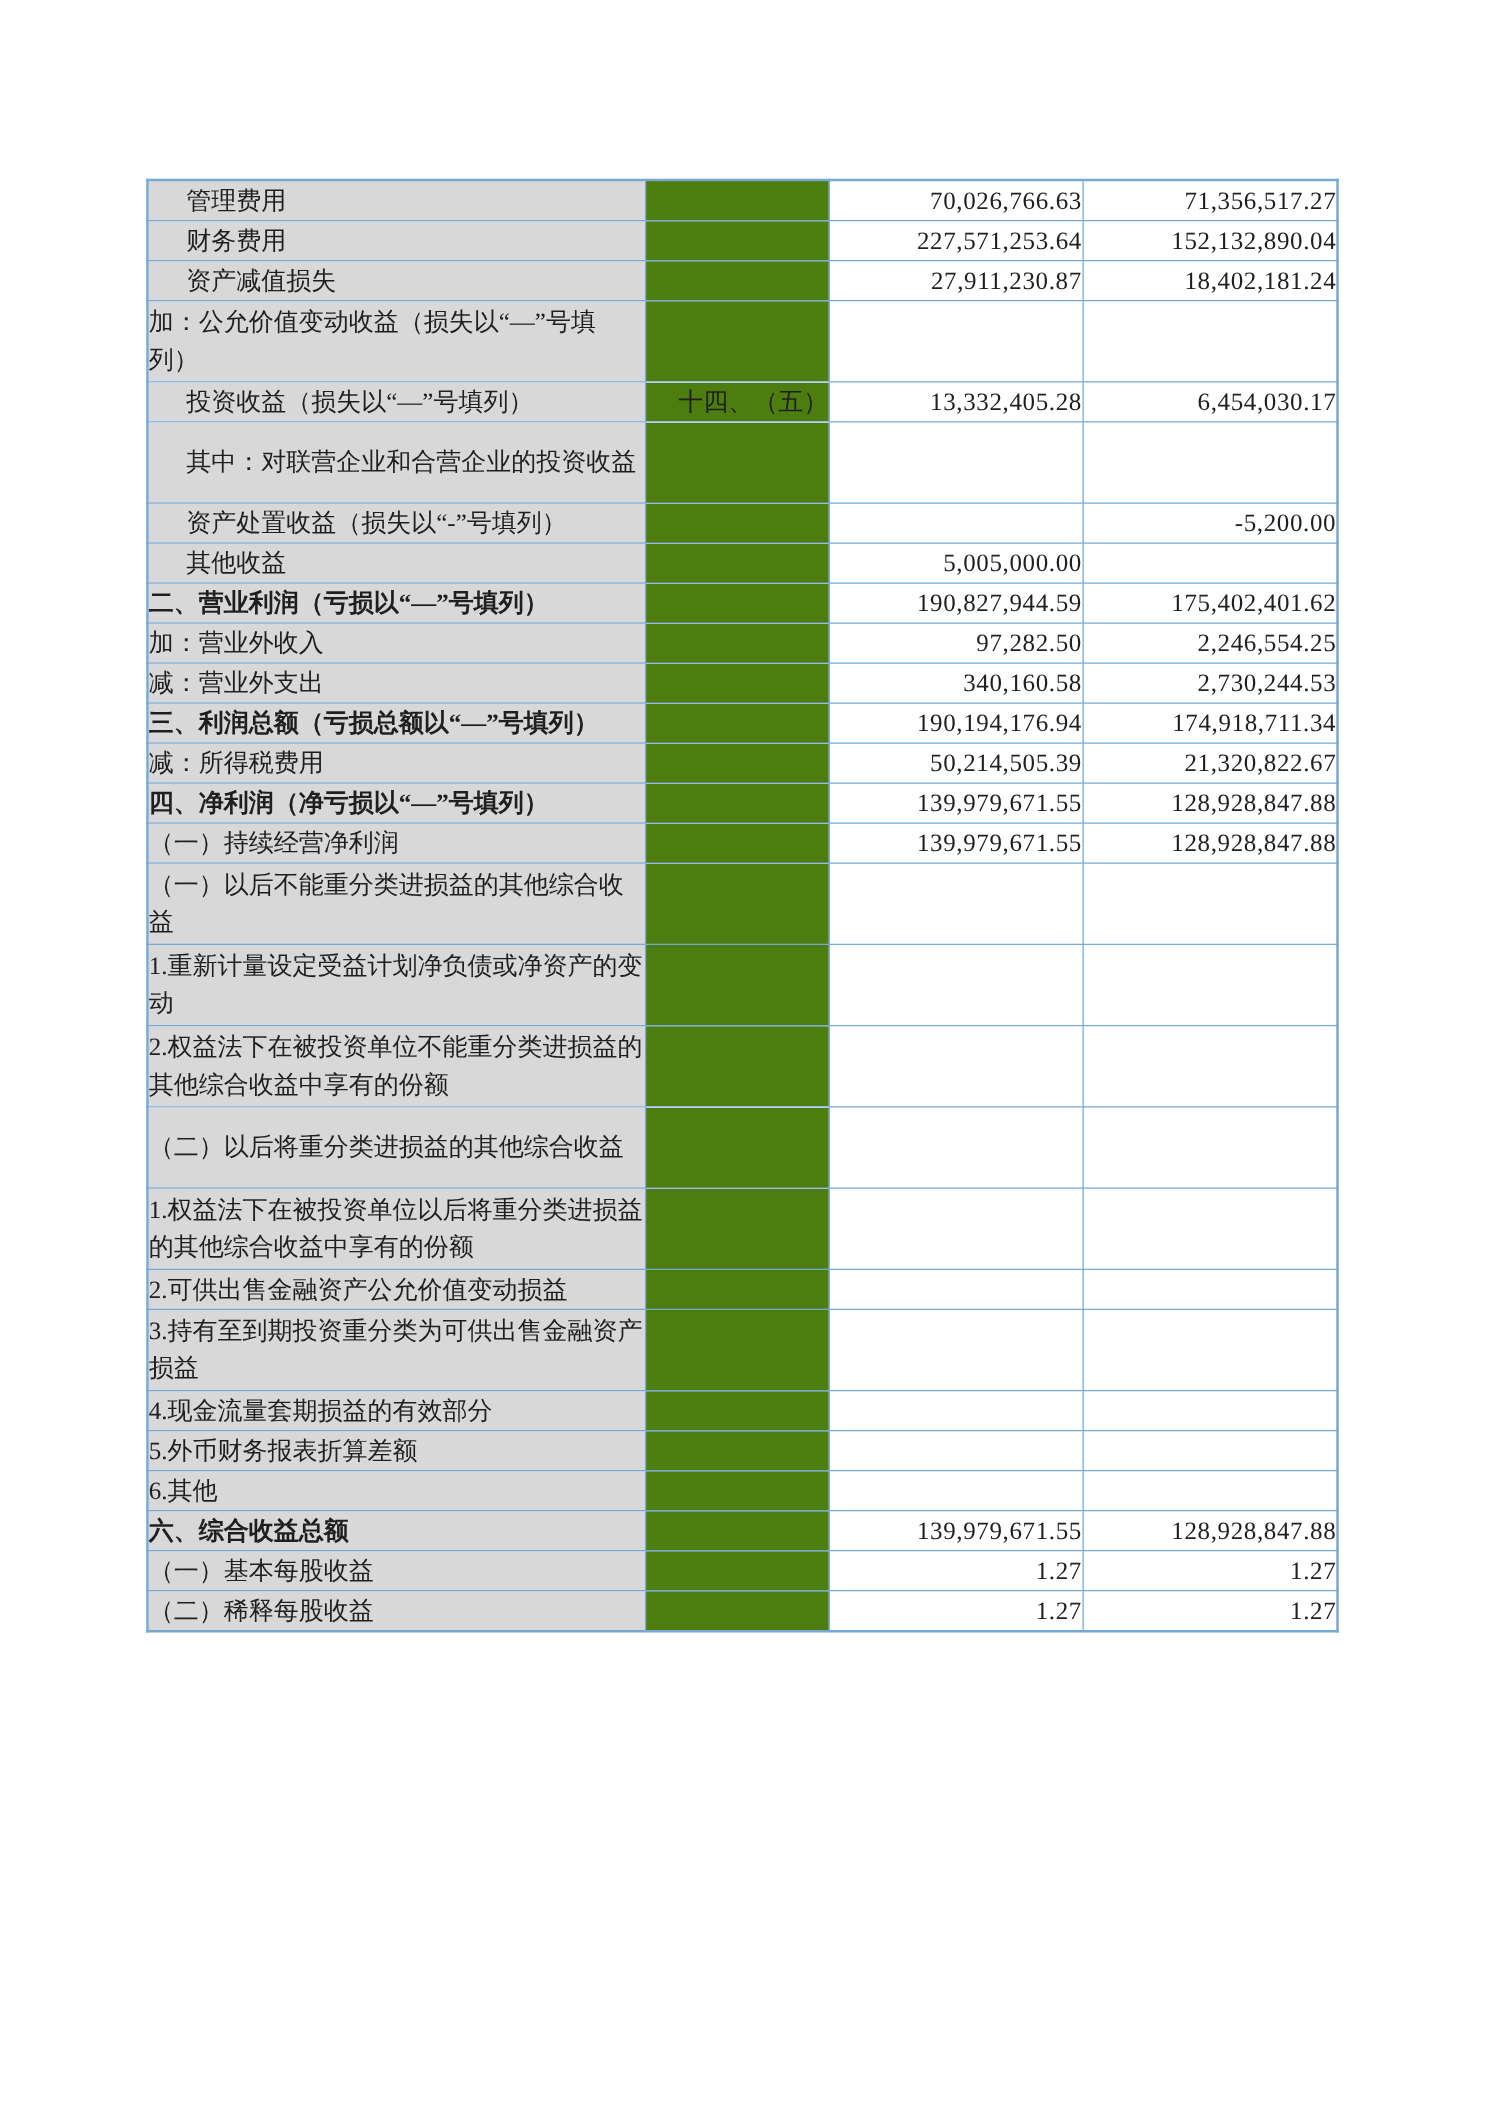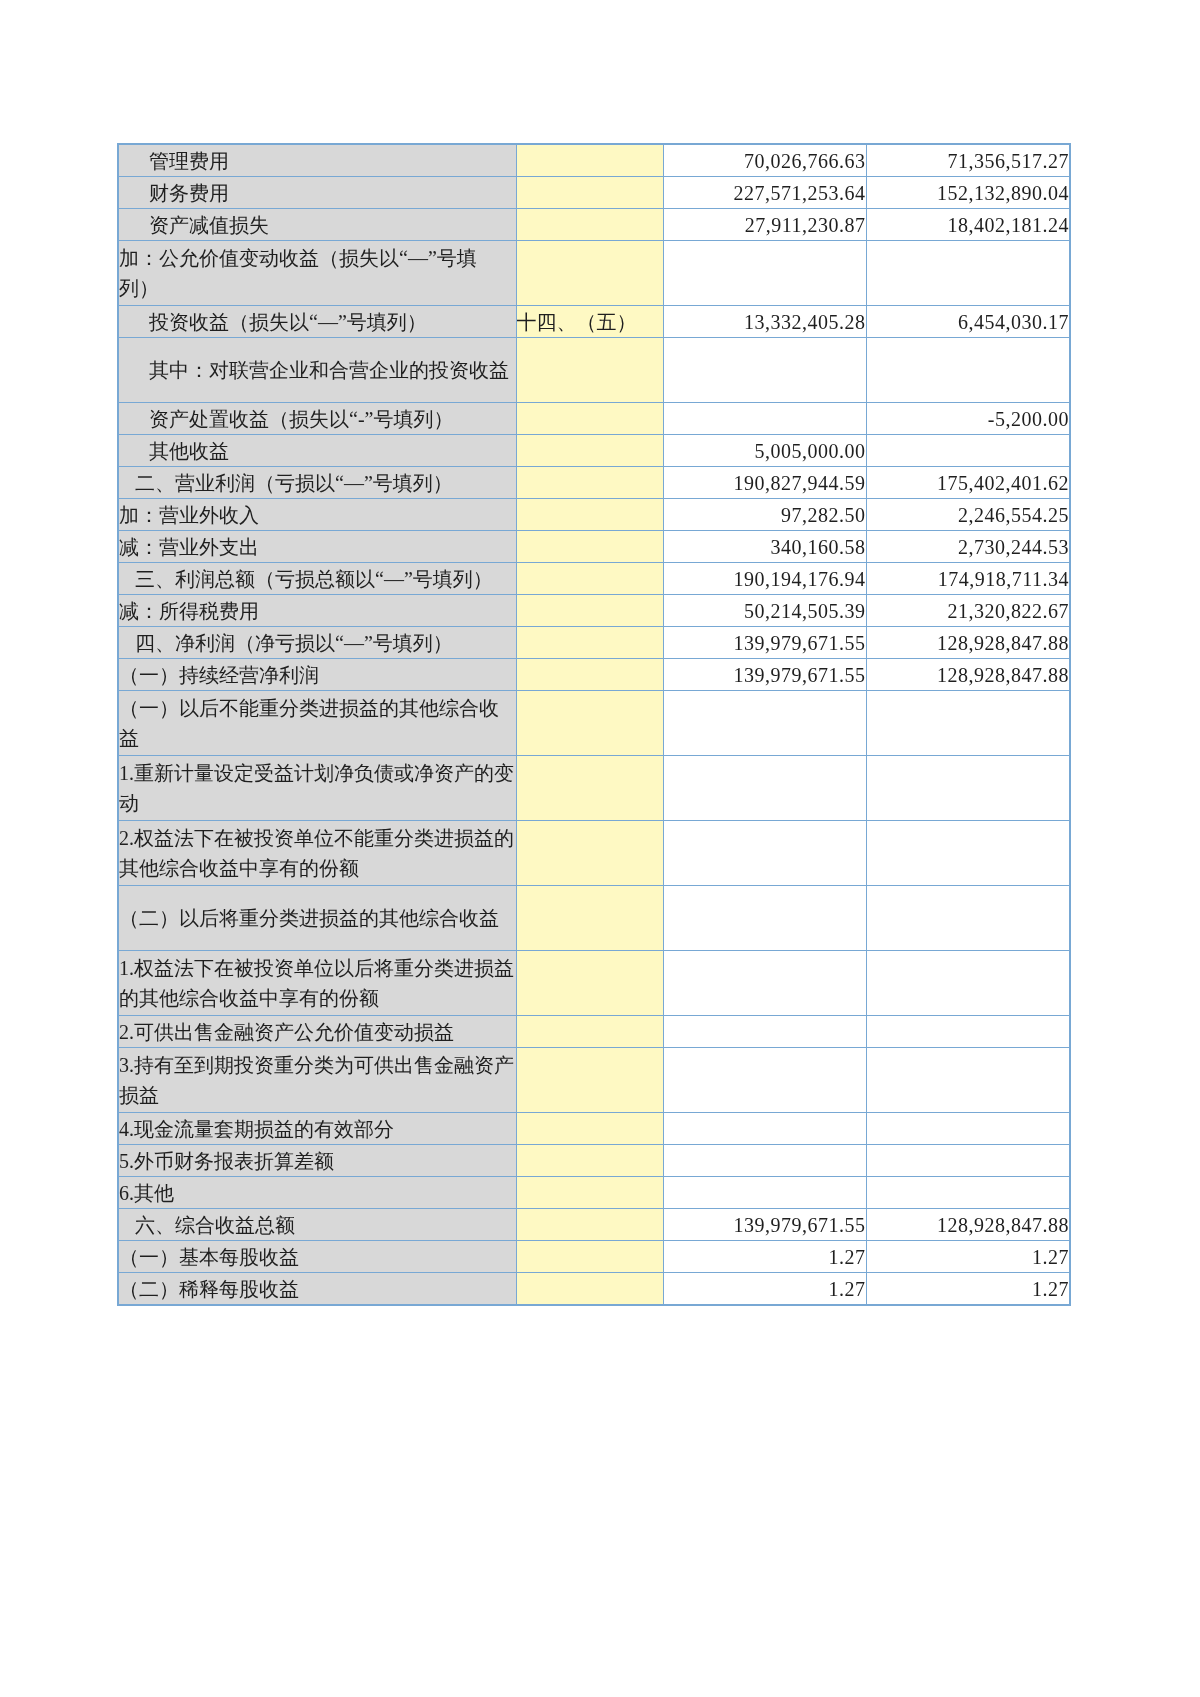--- a/index.html
+++ b/index.html
@@ -37,24 +37,24 @@
   }
   tr.s td { height: 31px; }
   tr.d td { height: 64px; }
   td.label {
     background: var(--label-bg, #d8d8d8);
     padding: 1px 14px 1px 6px;
     line-height: 30px;
     text-align: left;
   }
   td.label.indent { text-indent: 30px; }
-  td.label.bold { font-weight: 400; padding-left: 16px; }
+  td.label.bold { font-weight: 700; }
   td.note {
-    text-align: left;
-    background: #fef9c3;
+    text-align: right;
+    background: #4d7c0f;
     line-height: 30px;
   }
   td.num {
     text-align: right;
     padding-right: 9px;
     background: #ffffff;
     line-height: 30px;
     letter-spacing: 0.5px;
     white-space: nowrap;
   }

